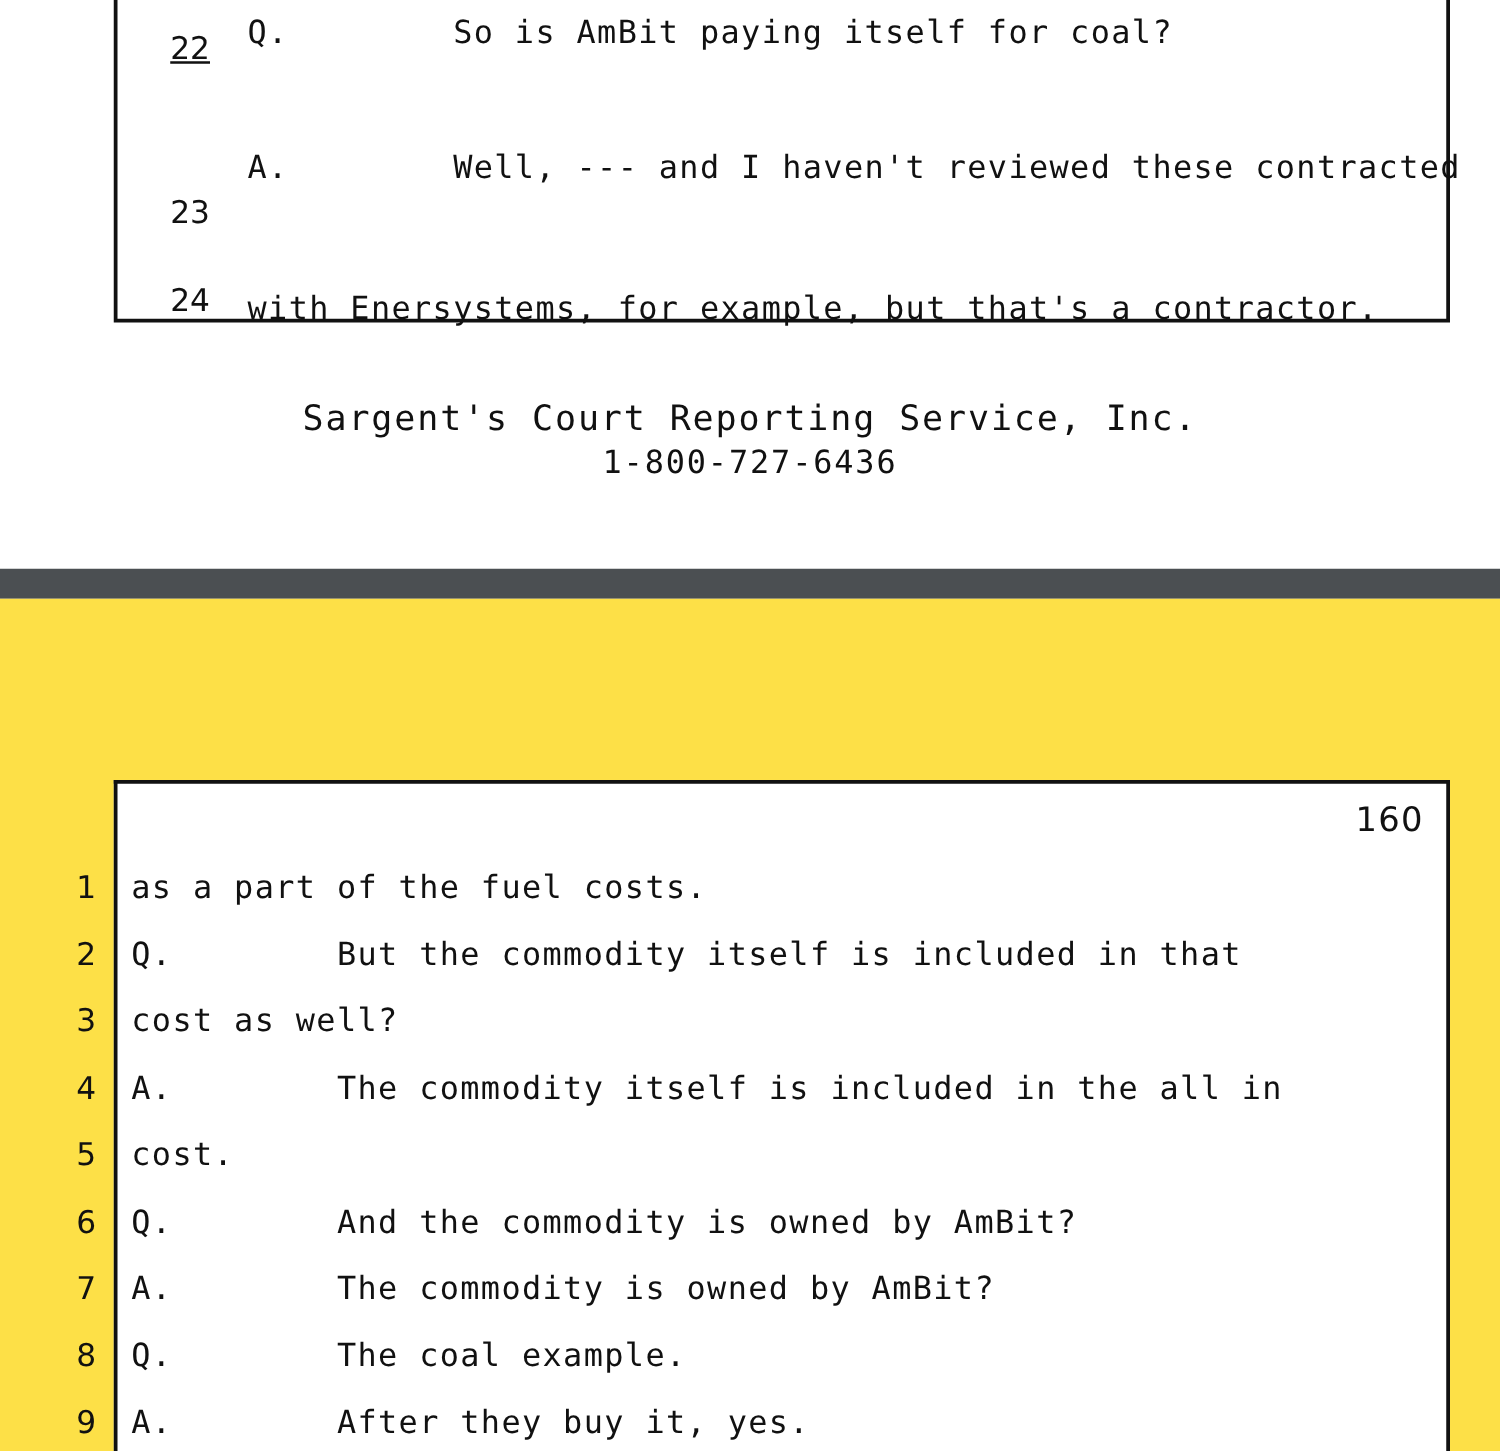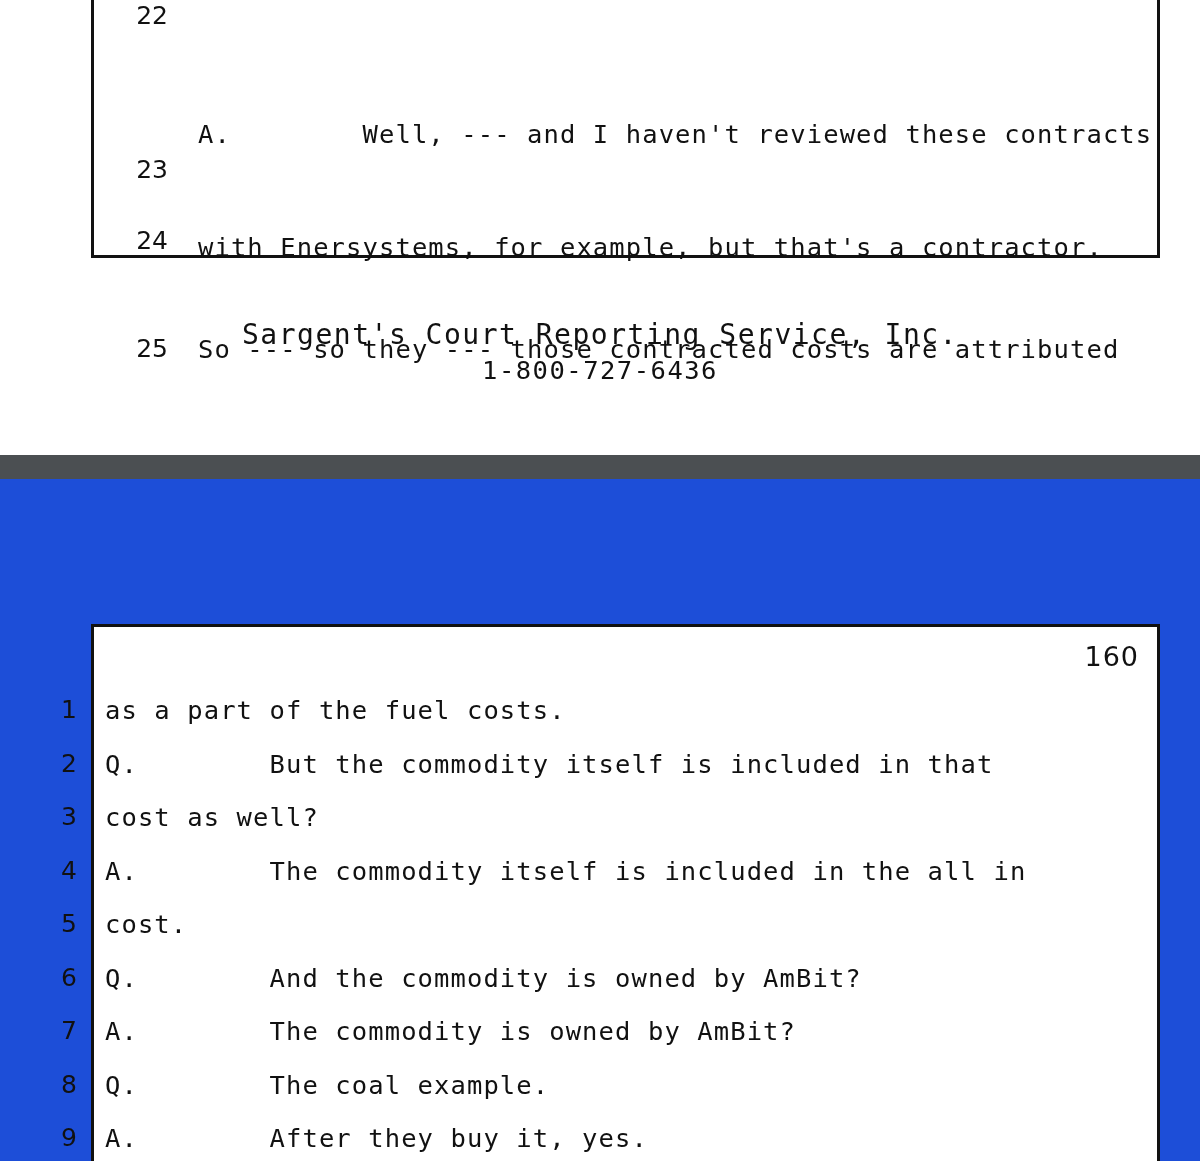--- a/index.html
+++ b/index.html
@@ -52,21 +52,21 @@
   .line-text {
     position: absolute;
     left: 104px;
     font-size: 25.5px;
     letter-spacing: 1.1px;
     color: #111111;
     white-space: pre;
   }
 
   
-  .t-row-22 .line-num { left: 14px; top: 8px; }
+  .t-row-22 .line-num { left: 14px; top: 31px; text-decoration: underline; }
   .t-row-22 .line-text { top: 18px; }
   .t-row-23 .line-num { left: 14px; top: 72px; margin-top: 36px; }
   .t-row-23 .line-text { top: 72px; }
   .t-row-24 .line-num { left: 14px; top: 126px; }
   .t-row-24 .line-text { top: 132px; }
   .t-row-25 .line-num { left: 14px; top: 180px; }
   .t-row-25 .line-text { top: 180px; }
 
   .reporter-block {
     position: absolute;
@@ -99,21 +99,21 @@
     background: #4b4f52;
   }
 
   
   .page-bottom {
     position: absolute;
     left: 0;
     top: 479px;
     width: 1200px;
     height: 682px;
-    background: #1d4ed8;
+    background: #fde047;
   }
 
   .transcript-box-bottom {
     position: absolute;
     left: 91px;
     top: 145px;
     width: 1069px;
     height: 560px;
     border: 3px solid #111111;
     border-bottom: none;
@@ -152,36 +152,33 @@
 </style>
 </head>
 <body>
 
 <div class="page-top">
 
   <div class="transcript-box-top">
 
     <div class="line-row t-row-22">
       <span class="line-num">22</span>
+      <span class="line-text">Q.        So is AmBit paying itself for coal?</span>
     </div>
 
     <div class="line-row t-row-23">
       <span class="line-num">23</span>
-      <span class="line-text">A.        Well, --- and I haven't reviewed these contracts</span>
+      <span class="line-text">A.        Well, --- and I haven't reviewed these contracted</span>
     </div>
 
     <div class="line-row t-row-24">
       <span class="line-num">24</span>
       <span class="line-text">with Enersystems, for example, but that's a contractor.</span>
     </div>
 
-    <div class="line-row t-row-25">
-      <span class="line-num">25</span>
-      <span class="line-text">So --- so they --- those contracted costs are attributed</span>
-    </div>
 
   </div>
 
   <div class="reporter-block">
     <div class="reporter-name">Sargent's Court Reporting Service, Inc.</div>
     <div class="reporter-phone">1-800-727-6436</div>
   </div>
 
 </div>
 

